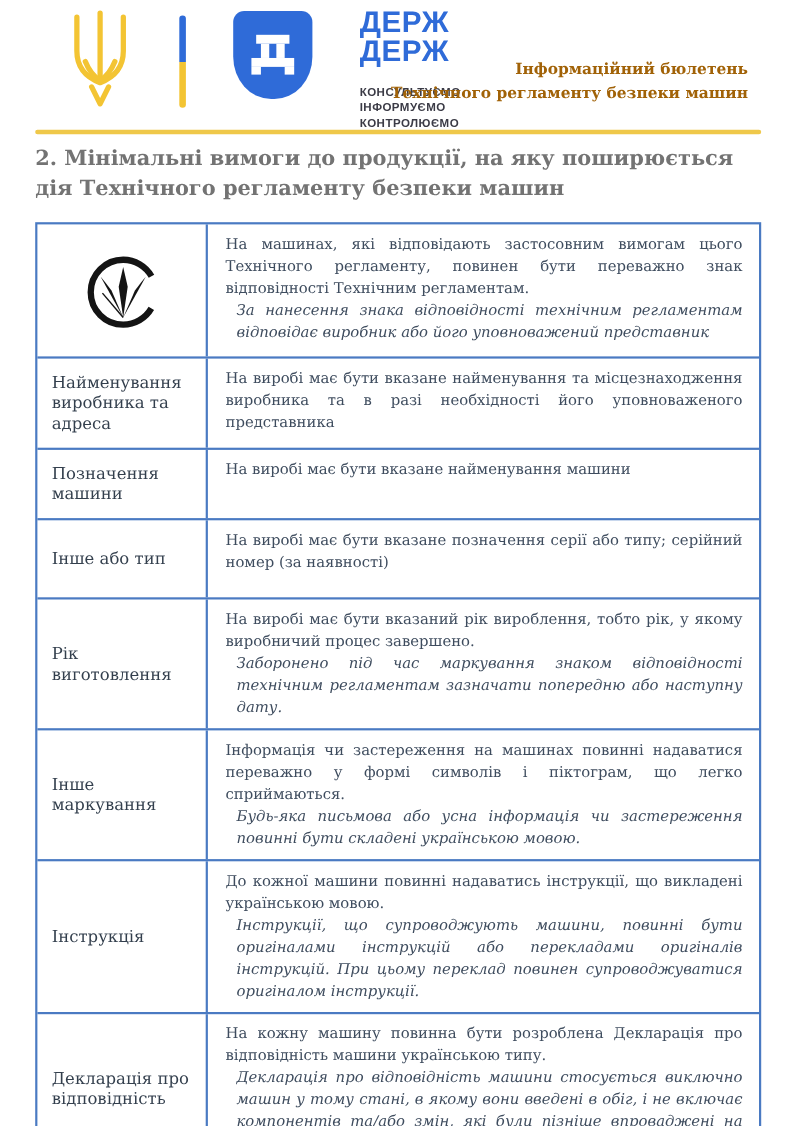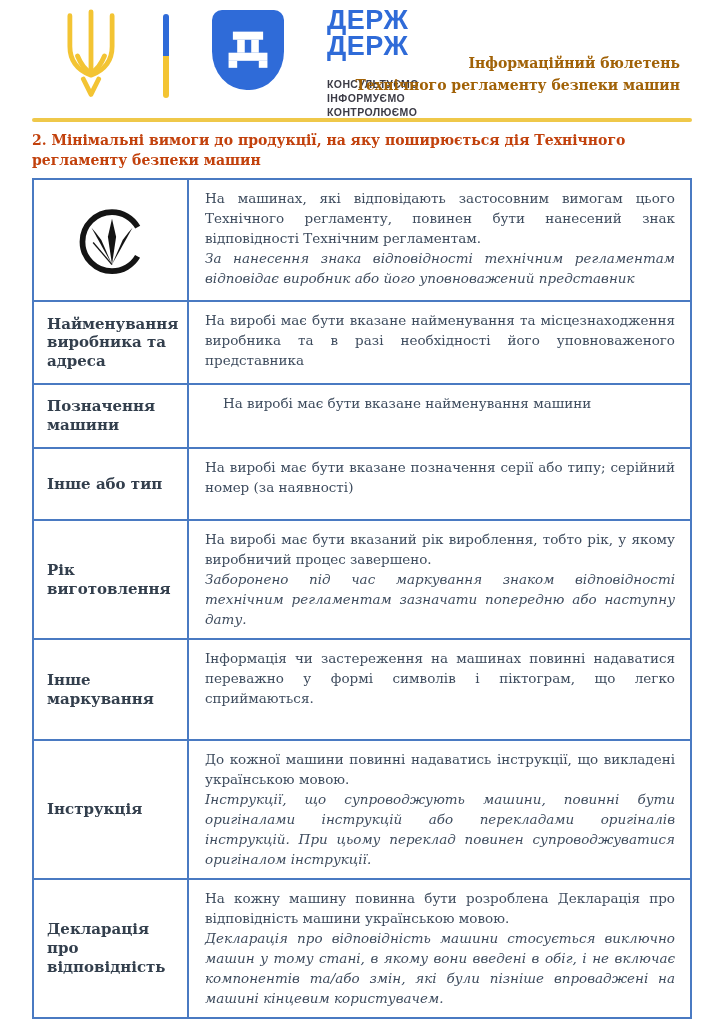--- a/index.html
+++ b/index.html
@@ -17,34 +17,34 @@
   .shield{width:72px;height:80px;background:#2f6bd8;border-radius:10px 10px 48% 48%;
     display:flex;align-items:center;justify-content:center;margin-top:2px;}
   .shield svg{width:54px;height:54px;}
   .brand-text{margin-left:12px;font-family:"Liberation Sans", sans-serif;}
   .brand-title{color:#2f6bd8;font-weight:bold;font-size:27px;line-height:0.95;letter-spacing:0.5px;}
   .brand-tagline{margin-top:19px;color:#3b3b46;font-weight:bold;font-size:10.5px;line-height:1.3;letter-spacing:0.4px;}
   .bulletin{position:absolute;right:12px;top:52px;text-align:right;
     font-weight:bold;font-size:14px;color:#a16207;line-height:1.6;}
   
   .rule{height:4px;background:#efc84a;border-radius:2px;}
-  .page-title{font-size:14px;font-weight:bold;color:#c2410c;line-height:1.4;
-    margin:9px 0 8px 0;max-width:645px;}
+  .page-title{font-size:19px;font-weight:bold;color:#737373;line-height:1.4;
+    margin:9px 0 18px 0;max-width:645px;}
   
   .req-table{border:2px solid #4a7ac2;}
   .row{display:flex;border-bottom:2px solid #4a7ac2;}
   .row:last-child{border-bottom:none;}
   .cell-label{width:155px;min-width:155px;border-right:2px solid #4a7ac2;
     display:flex;align-items:center;padding:8px 10px 8px 13px;box-sizing:border-box;
-    font-weight:bold;font-size:15px;color:#333f4d;line-height:1.25;}
+    font-weight:normal;font-size:15px;color:#333f4d;line-height:1.25;}
   .cell-text{flex:1;padding:9px 15px 8px 16px;box-sizing:border-box;
     font-size:13.5px;color:#3e4c5e;line-height:1.48;text-align:justify;}
   .cell-text p{margin:0;}
-  .cell-text p.note{font-style:italic;}
-  .row.r1{min-height:120px;} .row.r2{min-height:81px;} .row.r3{min-height:62px;gap:18px;}
+  .cell-text p.note{font-style:italic;margin-left:10px;}
+  .row.r1{min-height:120px;} .row.r2{min-height:81px;} .row.r3{min-height:62px;}
   .row.r4{min-height:70px;}  .row.r5{min-height:97px;} .row.r6{min-height:99px;}
   .row.r7{min-height:116px;} .row.r8{min-height:132px;}
   .mark-cell{justify-content:center;}
   .conformity-mark{width:82px;height:82px;}
 </style>
 </head>
 <body>
 
 <div class="page">
 
@@ -93,21 +93,21 @@
       <div class="cell-label mark-cell">
         <svg class="conformity-mark" viewBox="0 0 100 100">
           <circle cx="50" cy="52" r="36" fill="none" stroke="#141414" stroke-width="7" stroke-dasharray="188.5 37.7" stroke-dashoffset="-18.85"></circle>
           <path d="M50 24 L55 46 L50 80 L45 46 Z" fill="#141414"></path>
           <path d="M25 35 L50 80 L37 50 L30 41 Z" fill="#141414"></path>
           <path d="M75 35 L70 41 L63 50 L50 80 Z" fill="#141414"></path>
           <path d="M50 80 L27 53" stroke="#141414" stroke-width="1.6"></path>
         </svg>
       </div>
       <div class="cell-text">
-        <p class="main">На машинах, які відповідають застосовним вимогам цього Технічного регламенту, повинен бути нанесений знак відповідності Технічним регламентам.</p>
+        <p class="main">На машинах, які відповідають застосовним вимогам цього Технічного регламенту, повинен бути переважно знак відповідності Технічним регламентам.</p>
         <p class="note">За нанесення знака відповідності технічним регламентам відповідає виробник або його уповноважений представник</p>
       </div>
     </div>
 
     <div class="row r2">
       <div class="cell-label">Найменування виробника та адреса</div>
       <div class="cell-text">
         <p class="main">На виробі має бути вказане найменування та місцезнаходження виробника та в разі необхідності його уповноваженого представника</p>
         <p class="note"></p>
       </div>
@@ -134,34 +134,35 @@
       <div class="cell-text">
         <p class="main">На виробі має бути вказаний рік вироблення, тобто рік, у якому виробничий процес завершено.</p>
         <p class="note">Заборонено під час маркування знаком відповідності технічним регламентам зазначати попередню або наступну дату.</p>
       </div>
     </div>
 
     <div class="row r6">
       <div class="cell-label">Інше маркування</div>
       <div class="cell-text">
         <p class="main">Інформація чи застереження на машинах повинні надаватися переважно у формі символів і піктограм, що легко сприймаються.</p>
+        <p class="note">Будь-яка письмова або усна інформація чи застереження повинні бути складені українською мовою.</p>
       </div>
     </div>
 
     <div class="row r7">
       <div class="cell-label">Інструкція</div>
       <div class="cell-text">
         <p class="main">До кожної машини повинні надаватись інструкції, що викладені українською мовою.</p>
         <p class="note">Інструкції, що супроводжують машини, повинні бути оригіналами інструкцій або перекладами оригіналів інструкцій. При цьому переклад повинен супроводжуватися оригіналом інструкції.</p>
       </div>
     </div>
 
     <div class="row r8">
       <div class="cell-label">Декларація про відповідність</div>
       <div class="cell-text">
-        <p class="main">На кожну машину повинна бути розроблена Декларація про відповідність машини українською мовою.</p>
+        <p class="main">На кожну машину повинна бути розроблена Декларація про відповідність машини українською типу.</p>
         <p class="note">Декларація про відповідність машини стосується виключно машин у тому стані, в якому вони введені в обіг, і не включає компонентів та/або змін, які були пізніше впроваджені на машині кінцевим користувачем.</p>
       </div>
     </div>
 
   </div>
 
 </div>
 
 </body></html>

